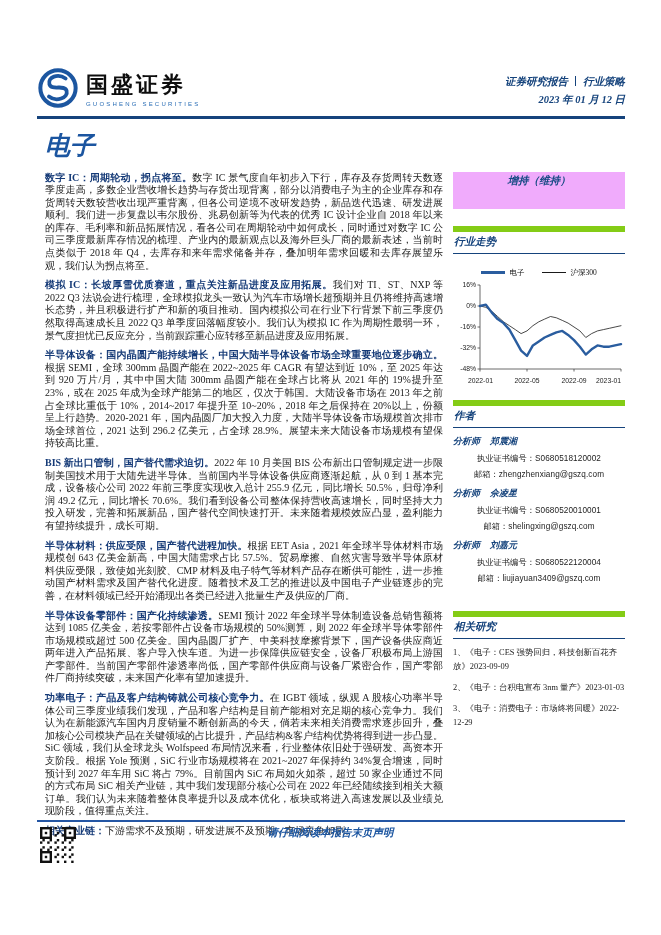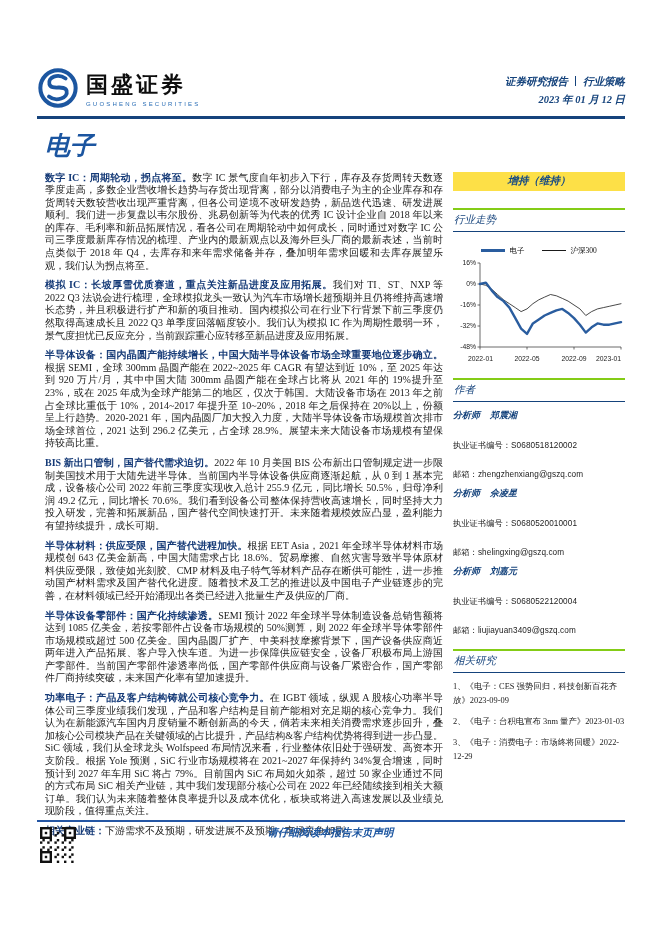--- a/index.html
+++ b/index.html
@@ -26,38 +26,38 @@
   .title-block { margin:10px 36px 0 45px; }
   .industry-title { font-size:25px; font-weight:bold; color:#1b55a0; font-style:italic; }
   .report-title { font-size:17.5px; font-weight:bold; color:#1b55a0; margin-top:12px; font-style:italic; letter-spacing:0.5px; }
   
   .columns { display:flex; margin:10px 36px 0 45px; gap:10px; align-items:flex-start; }
   .main-col { width:398px; flex:0 0 398px; }
   .main-col p { font-size:10px; line-height:12.6px; text-align:justify; margin-bottom:7px; color:#1a1a1a; }
   .lead { font-weight:bold; color:#153a77; }
   
   .side-col { flex:1 1 auto; min-width:0; font-family:"Liberation Serif", serif; }
-  .rating-badge { background:#fde047; color:#164a84; font-weight:bold; font-style:italic;
-    text-align:center; font-size:10.5px; padding:2px 0 3px; }
-  .side-header { border-top:2px solid #84cc16; border-bottom:1.5px solid #15437c;
-    font-weight:normal; font-style:italic; color:#15437c; font-size:10.5px; padding:3px 1px 4px; }
+  .rating-badge { background:#f0abfc; color:#164a84; font-weight:bold; font-style:italic;
+    text-align:center; font-size:10.5px; padding:2px 0 21px; }
+  .side-header { border-top:6px solid #84cc16; border-bottom:1.5px solid #15437c;
+    font-weight:bold; font-style:italic; color:#15437c; font-size:10.5px; padding:3px 1px 4px; }
   .side-header.trend { margin-top:17px; }
   .chart-wrap { margin-top:14px; }
   .legend-row { display:flex; justify-content:center; gap:18px; align-items:center; height:10px; margin-bottom:2px; }
   .legend-item { display:flex; align-items:center; gap:4px; font-size:7.5px; color:#111; }
   .legend-swatch { width:24px; }
   .trend-svg { display:block; }
   .authors { margin-top:14px; }
   .side-header.authors-h { margin-top:12px; }
   .analyst { margin-top:7px; }
   .analyst-title-row { font-size:9px; font-weight:bold; font-style:italic; color:#15437c; }
   .analyst-role { margin-right:10px; }
-  .analyst-line { font-size:8.2px; color:#222; margin-top:18px; letter-spacing:0.1px; }
+  .analyst-line { font-size:8.2px; color:#222; margin-top:5px; letter-spacing:0.1px;text-align:center; }
   .analyst-line .val { font-family:"Liberation Sans", sans-serif; font-size:8.2px; }
-  .related { margin-top:13px; }
+  .related { margin-top:27px; }
   .related-item { font-size:8.4px; color:#222; line-height:14px; margin-top:7px; cursor:pointer; }
   
   .footer-rule { position:absolute; left:37px; right:36px; bottom:45px; height:2px; background:#2456a4; }
   .disclaimer { position:absolute; bottom:27px; left:0; width:100%; text-align:center;
     color:#1b55a0; font-weight:bold; font-style:italic; font-size:10.5px; }
   .qr { position:absolute; left:40px; bottom:4px; width:36px; height:36px; }
 </style>
 </head>
 <body>
 
@@ -88,21 +88,21 @@
   <div class="title-block">
     <div class="industry-title">电子</div>
   </div>
 
   <div class="columns">
     <div class="main-col">
       <p><span class="lead">数字 IC：周期轮动，拐点将至。</span><span>数字 IC 景气度自年初步入下行，库存及存货周转天数逐季度走高，多数企业营收增长趋势与存货出现背离，部分以消费电子为主的企业库存和存货周转天数较营收出现严重背离，但各公司逆境不改研发趋势，新品迭代迅速、研发进展顺利。我们进一步复盘以韦尔股份、兆易创新等为代表的优秀 IC 设计企业自 2018 年以来的库存、毛利率和新品拓展情况，看各公司在周期轮动中如何成长，同时通过对数字 IC 公司三季度最新库存情况的梳理、产业内的最新观点以及海外巨头厂商的最新表述，当前时点类似于 2018 年 Q4，去库存和来年需求储备并存，叠加明年需求回暖和去库存展望乐观，我们认为拐点将至。</span></p>
       <p><span class="lead">模拟 IC：长坡厚雪优质赛道，重点关注新品进度及应用拓展。</span><span>我们对 TI、ST、NXP 等 2022 Q3 法说会进行梳理，全球模拟龙头一致认为汽车市场增长超预期并且仍将维持高速增长态势，并且积极进行扩产和新的项目推动。国内模拟公司在行业下行背景下前三季度仍然取得高速成长且 2022 Q3 单季度回落幅度较小。我们认为模拟 IC 作为周期性最弱一环，景气度担忧已反应充分，当前跟踪重心应转移至新品进度及应用拓展。</span></p>
       <p><span class="lead">半导体设备：国内晶圆产能持续增长，中国大陆半导体设备市场全球重要地位逐步确立。</span><span>根据 SEMI，全球 300mm 晶圆产能在 2022~2025 年 CAGR 有望达到近 10%，至 2025 年达到 920 万片/月，其中中国大陆 300mm 晶圆产能在全球占比将从 2021 年的 19%提升至 23%，或在 2025 年成为全球产能第二的地区，仅次于韩国。大陆设备市场在 2013 年之前占全球比重低于 10%，2014~2017 年提升至 10~20%，2018 年之后保持在 20%以上，份额呈上行趋势。2020-2021 年，国内晶圆厂加大投入力度，大陆半导体设备市场规模首次排市场全球首位，2021 达到 296.2 亿美元，占全球 28.9%。展望未来大陆设备市场规模有望保持较高比重。</span></p>
       <p><span class="lead">BIS 新出口管制，国产替代需求迫切。</span><span>2022 年 10 月美国 BIS 公布新出口管制规定进一步限制美国技术用于大陆先进半导体。当前国内半导体设备供应商逐渐起航，从 0 到 1 基本完成，设备核心公司 2022 年前三季度实现收入总计 255.9 亿元，同比增长 50.5%，归母净利润 49.2 亿元，同比增长 70.6%。我们看到设备公司整体保持营收高速增长，同时坚持大力投入研发，完善和拓展新品，国产替代空间快速打开。未来随着规模效应凸显，盈利能力有望持续提升，成长可期。</span></p>
-      <p><span class="lead">半导体材料：供应受限，国产替代进程加快。</span><span>根据 EET Asia，2021 年全球半导体材料市场规模创 643 亿美金新高，中国大陆需求占比 18.6%。贸易摩擦、自然灾害导致半导体原材料供应受限，致使如光刻胶、CMP 材料及电子特气等材料产品存在断供可能性，进一步推动国产材料需求及国产替代化进度。随着技术及工艺的推进以及中国电子产业链逐步的完善，在材料领域已经开始涌现出各类已经进入批量生产及供应的厂商。</span></p>
+      <p><span class="lead">半导体材料：供应受限，国产替代进程加快。</span><span>根据 EET Asia，2021 年全球半导体材料市场规模创 643 亿美金新高，中国大陆需求占比 57.5%。贸易摩擦、自然灾害导致半导体原材料供应受限，致使如光刻胶、CMP 材料及电子特气等材料产品存在断供可能性，进一步推动国产材料需求及国产替代化进度。随着技术及工艺的推进以及中国电子产业链逐步的完善，在材料领域已经开始涌现出各类已经进入批量生产及供应的厂商。</span></p>
       <p><span class="lead">半导体设备零部件：国产化持续渗透。</span><span>SEMI 预计 2022 年全球半导体制造设备总销售额将达到 1085 亿美金，若按零部件占设备市场规模的 50%测算，则 2022 年全球半导体零部件市场规模或超过 500 亿美金。国内晶圆厂扩产、中美科技摩擦背景下，国产设备供应商近两年进入产品拓展、客户导入快车道。为进一步保障供应链安全，设备厂积极布局上游国产零部件。当前国产零部件渗透率尚低，国产零部件供应商与设备厂紧密合作，国产零部件厂商持续突破，未来国产化率有望加速提升。</span></p>
       <p><span class="lead">功率电子：产品及客户结构铸就公司核心竞争力。</span><span>在 IGBT 领域，纵观 A 股核心功率半导体公司三季度业绩我们发现，产品和客户结构是目前产能相对充足期的核心竞争力。我们认为在新能源汽车国内月度销量不断创新高的今天，倘若未来相关消费需求逐步回升，叠加核心公司模块产品在关键领域的占比提升，产品结构&amp;客户结构优势将得到进一步凸显。SiC 领域，我们从全球龙头 Wolfspeed 布局情况来看，行业整体依旧处于强研发、高资本开支阶段。根据 Yole 预测，SiC 行业市场规模将在 2021~2027 年保持约 34%复合增速，同时预计到 2027 年车用 SiC 将占 79%。目前国内 SiC 布局如火如荼，超过 50 家企业通过不同的方式布局 SiC 相关产业链，其中我们发现部分核心公司在 2022 年已经陆续接到相关大额订单。我们认为未来随着整体良率提升以及成本优化，板块或将进入高速发展以及业绩兑现阶段，值得重点关注。</span></p>
       <p><span class="lead">相关产业链：</span><span>下游需求不及预期，研发进展不及预期，市场竞争加剧。</span></p>
     </div>
 
     <div class="side-col">
       <div class="rating-badge">增持（维持）</div>
 
       <div class="side-header trend">行业走势</div>
 

